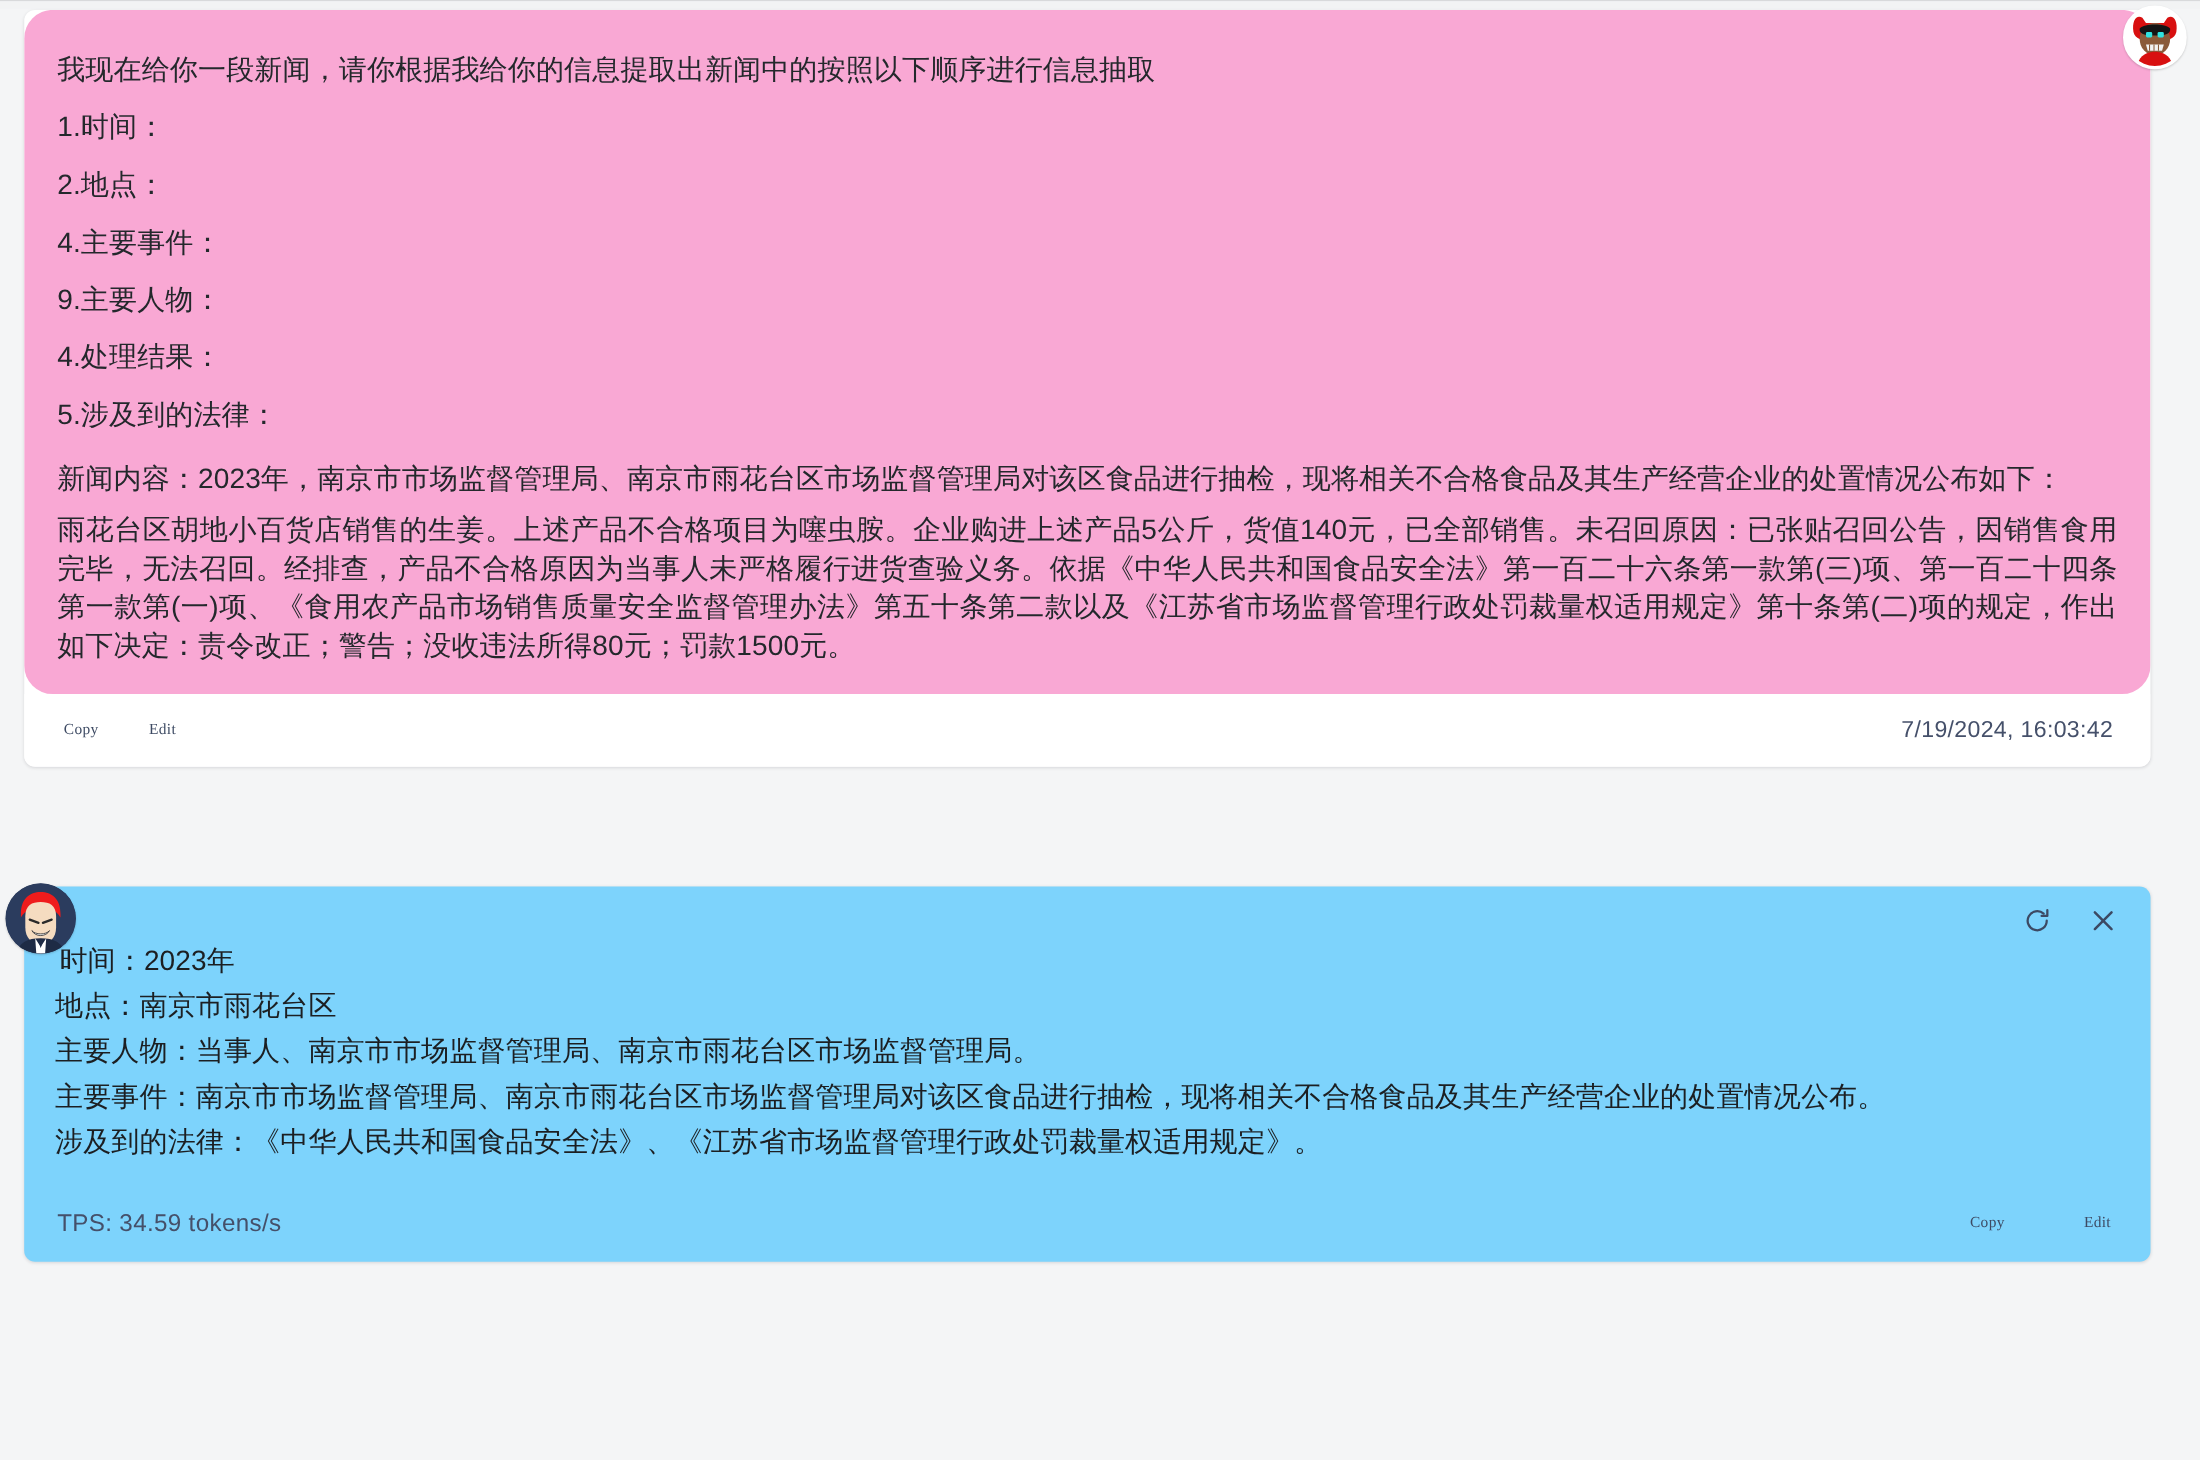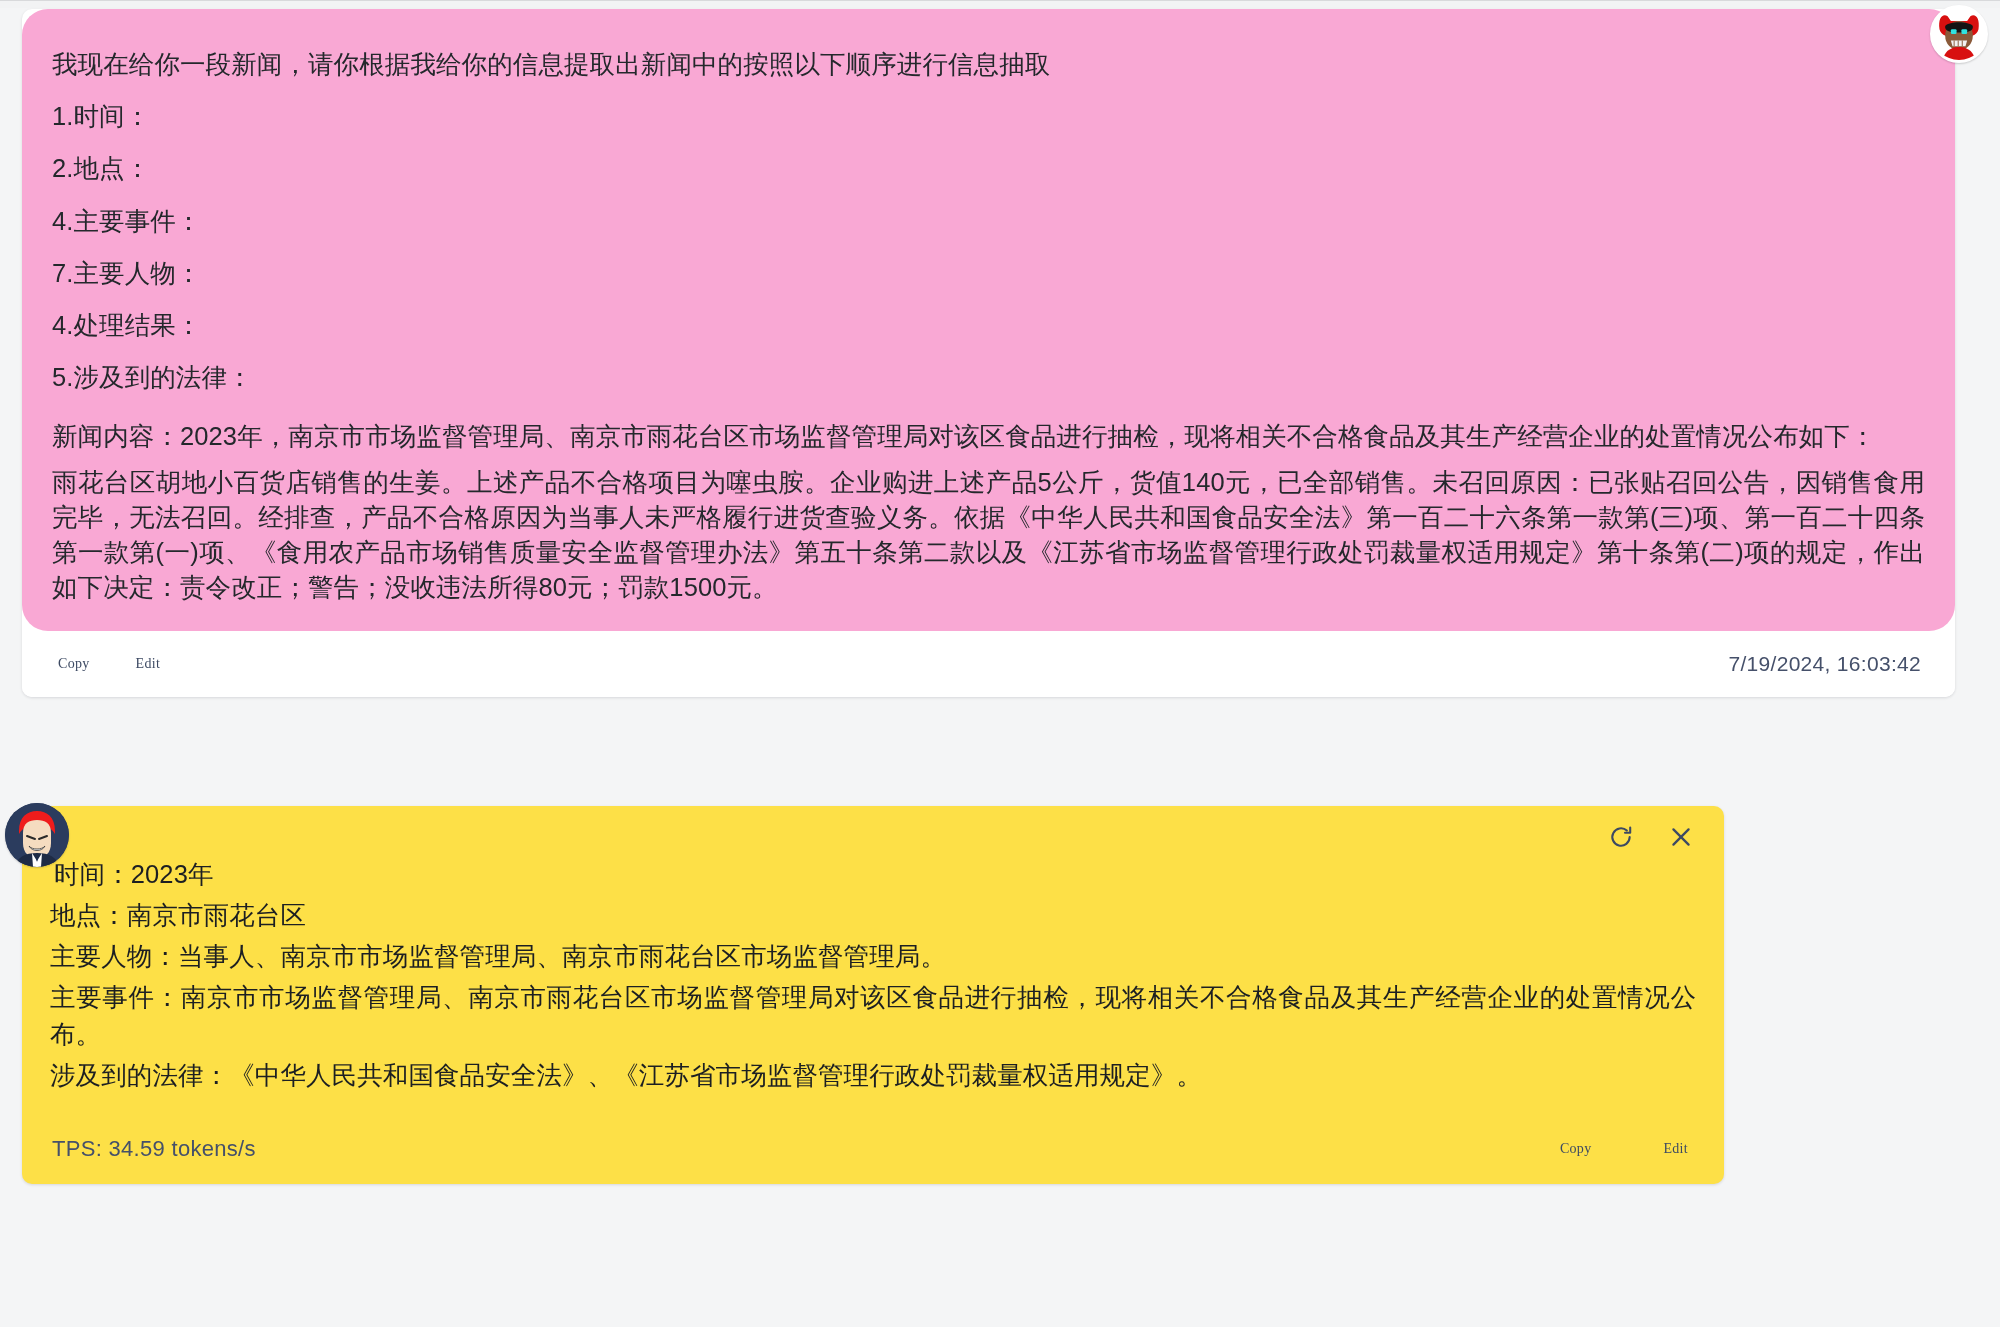--- a/index.html
+++ b/index.html
@@ -87,23 +87,23 @@
     color: #45506a;
     letter-spacing: .3px;
     padding-right: 8px;
   }
 
   
   .bot-msg {
     position: absolute;
     top: 806px;
     left: 22px;
-    width: 1702px;
+    width: 1933px;
     border-radius: 10px;
-    background: #fde047;
+    background: #7dd3fc;
     box-shadow: 0 1px 3px rgba(20,25,40,.13);
   }
   .bot-head {
     position: relative;
     height: 48px;
   }
   .bot-tools {
     position: absolute;
     top: 14px;
     right: 26px;
@@ -180,21 +180,21 @@
 <div id="app">
 
   <div class="top-strip"></div>
 
   <div class="user-msg">
     <div class="user-body">
       <p class="tight">我现在给你一段新闻，请你根据我给你的信息提取出新闻中的按照以下顺序进行信息抽取</p>
       <p class="tight">1.时间：</p>
       <p class="tight">2.地点：</p>
       <p class="tight">4.主要事件：</p>
-      <p class="tight">7.主要人物：</p>
+      <p class="tight">9.主要人物：</p>
       <p class="tight">4.处理结果：</p>
       <p class="tight">5.涉及到的法律：</p>
       <p class="para">新闻内容：2023年，南京市市场监督管理局、南京市雨花台区市场监督管理局对该区食品进行抽检，现将相关不合格食品及其生产经营企业的处置情况公布如下：</p>
       <p class="para-last">雨花台区胡地小百货店销售的生姜。上述产品不合格项目为噻虫胺。企业购进上述产品5公斤，货值140元，已全部销售。未召回原因：已张贴召回公告，因销售食用完毕，无法召回。经排查，产品不合格原因为当事人未严格履行进货查验义务。依据《中华人民共和国食品安全法》第一百二十六条第一款第(三)项、第一百二十四条第一款第(一)项、《食用农产品市场销售质量安全监督管理办法》第五十条第二款以及《江苏省市场监督管理行政处罚裁量权适用规定》第十条第(二)项的规定，作出如下决定：责令改正；警告；没收违法所得80元；罚款1500元。</p>
     </div>
     <div class="msg-footer">
       <button class="action-btn">Copy</button>
       <button class="action-btn">Edit</button>
       <span class="timestamp">7/19/2024, 16:03:42</span>
     </div>

